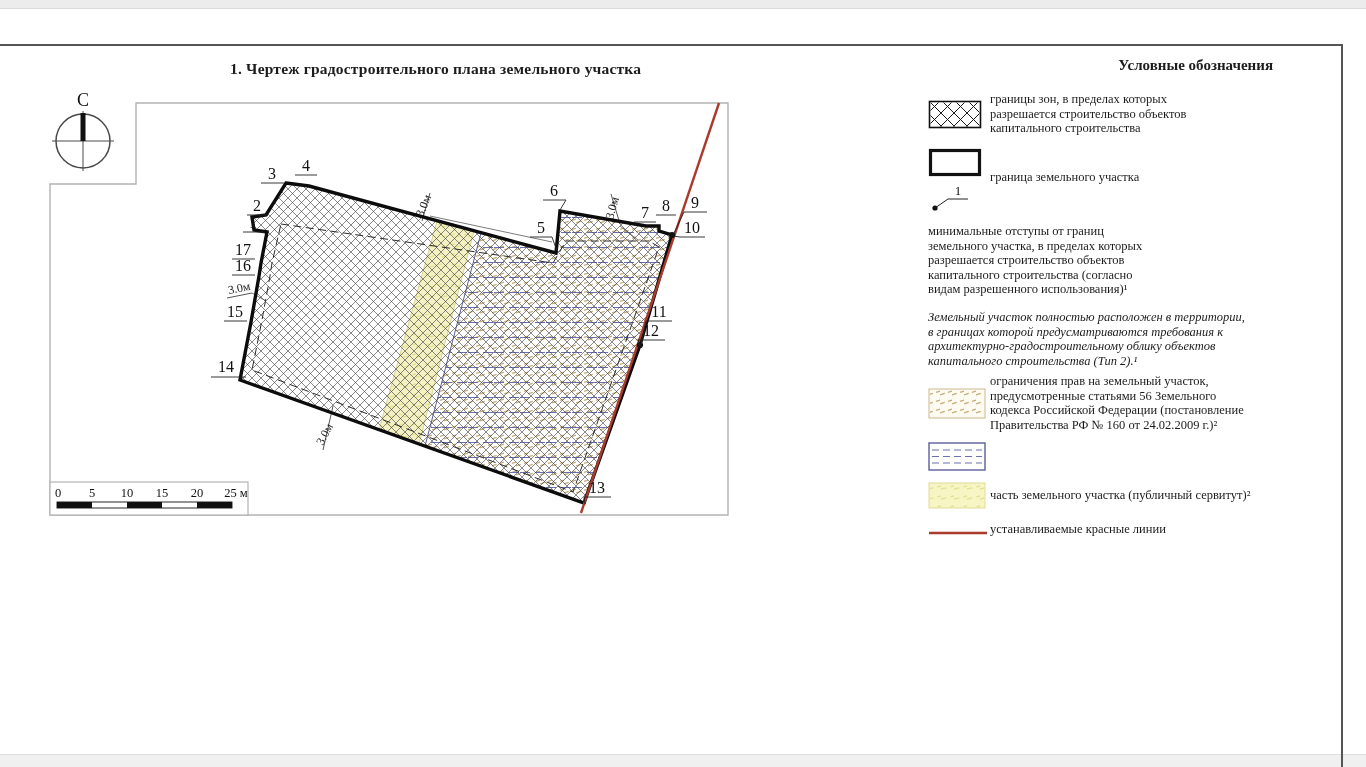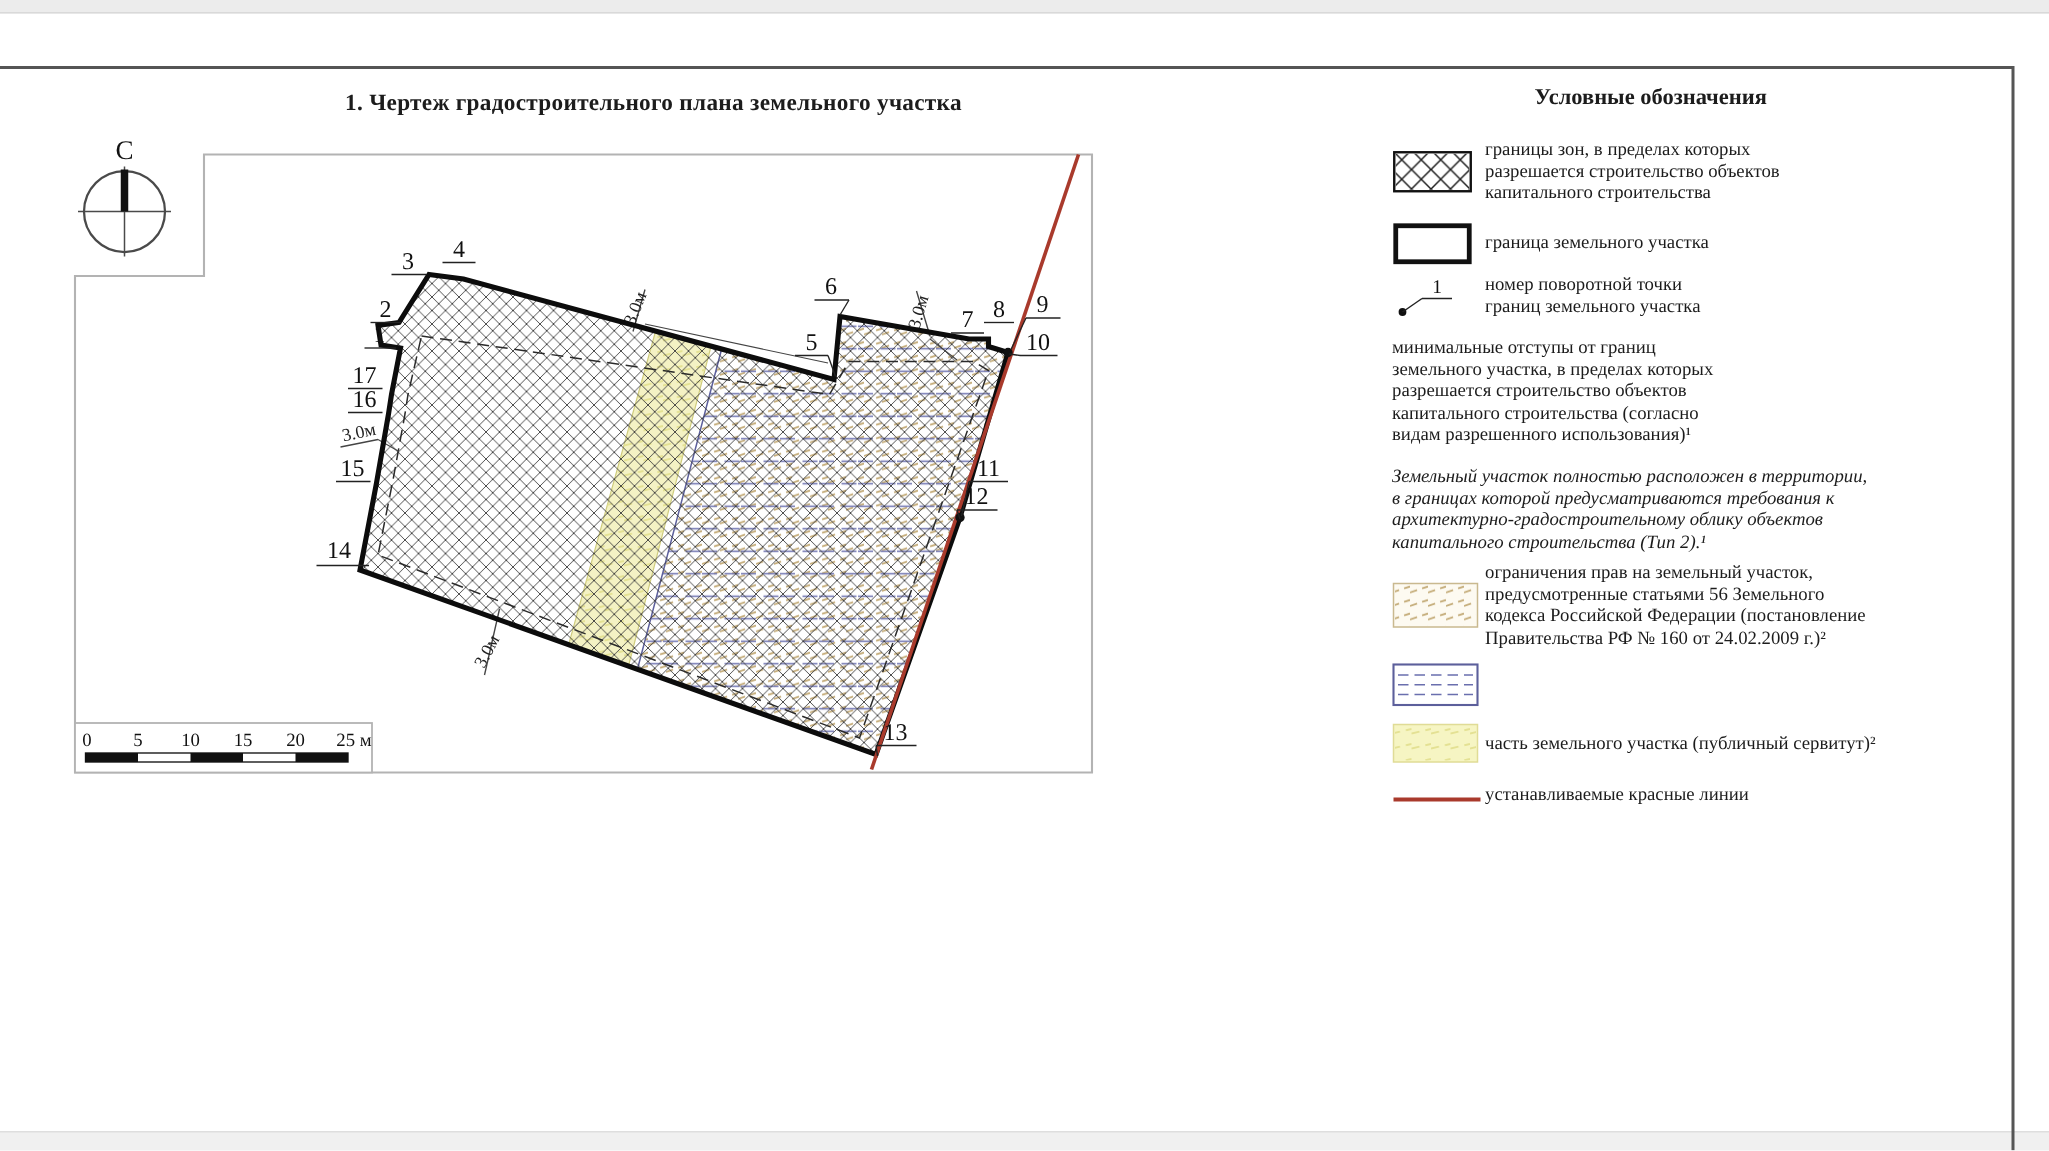--- a/index.html
+++ b/index.html
@@ -9,21 +9,21 @@
     font-family:"Liberation Serif", serif;
     color:#1c1c1c;
   }
   .page-edge-top{position:absolute;left:0;top:0;width:1366px;height:8px;background:#ececec;border-bottom:1px solid #d9d9d9;}
   .page-edge-bottom{position:absolute;left:0;top:754px;width:1366px;height:13px;background:#f0f0f0;border-top:1px solid #dedede;}
   .doc-title{
     position:absolute;left:230px;top:60px;width:530px;
     text-align:left;font-weight:bold;font-size:15.5px;letter-spacing:.2px;
   }
   .legend{position:absolute;left:928px;top:0;width:430px;font-size:12.5px;line-height:14.5px;}
-  .legend-title{position:absolute;left:0;top:58px;width:345px;text-align:center;font-weight:bold;font-size:15px;}
+  .legend-title{position:absolute;left:0;top:58px;width:345px;text-align:right;font-weight:bold;font-size:15px;}
   .lrow{position:absolute;left:0;display:flex;}
   .lswatch{width:62px;flex:0 0 62px;}
   .ltext{white-space:pre-line;}
   .lnote{position:absolute;left:0;top:310px;width:425px;white-space:pre-line;font-style:italic;}
   svg{display:block;}
   #plan-svg{position:absolute;left:0;top:0;}
   text{font-family:"Liberation Serif", serif;}
   .sans{font-family:"Liberation Sans", sans-serif;}
 </style>
 </head>
@@ -184,34 +184,32 @@
 разрешается строительство объектов
 капитального строительства</div>
   </div>
 
   <div class="lrow" style="top:146px">
     <div class="lswatch">
       <svg width="54" height="30" style="margin-top:2px">
         <rect x="2.5" y="2.5" width="49" height="24" fill="#ffffff" stroke="#111" stroke-width="3.2"></rect>
       </svg>
     </div>
-    <div class="ltext" style="margin-top:8px">граница земельного участка</div>
+    <div class="ltext" style="margin-top:24px">граница земельного участка</div>
   </div>
 
   <div class="lrow" style="top:182px">
     <div class="lswatch">
       <svg width="50" height="30" style="margin-top:2px">
         <circle cx="7" cy="24" r="2.6" fill="#111"></circle>
         <line x1="7" y1="24" x2="20" y2="15" stroke="#222" stroke-width="1"></line>
         <line x1="20" y1="15" x2="40" y2="15" stroke="#222" stroke-width="1"></line>
         <text x="30" y="11" font-size="13" text-anchor="middle" fill="#111">1</text>
       </svg>
     </div>
-    <div class="ltext">номер поворотной точки
-границ земельного участка</div>
   </div>
 
   <div class="lrow" style="top:224px">
     <div class="ltext">минимальные отступы от границ
 земельного участка, в пределах которых
 разрешается строительство объектов
 капитального строительства (согласно
 видам разрешенного использования)¹</div>
   </div>
 

